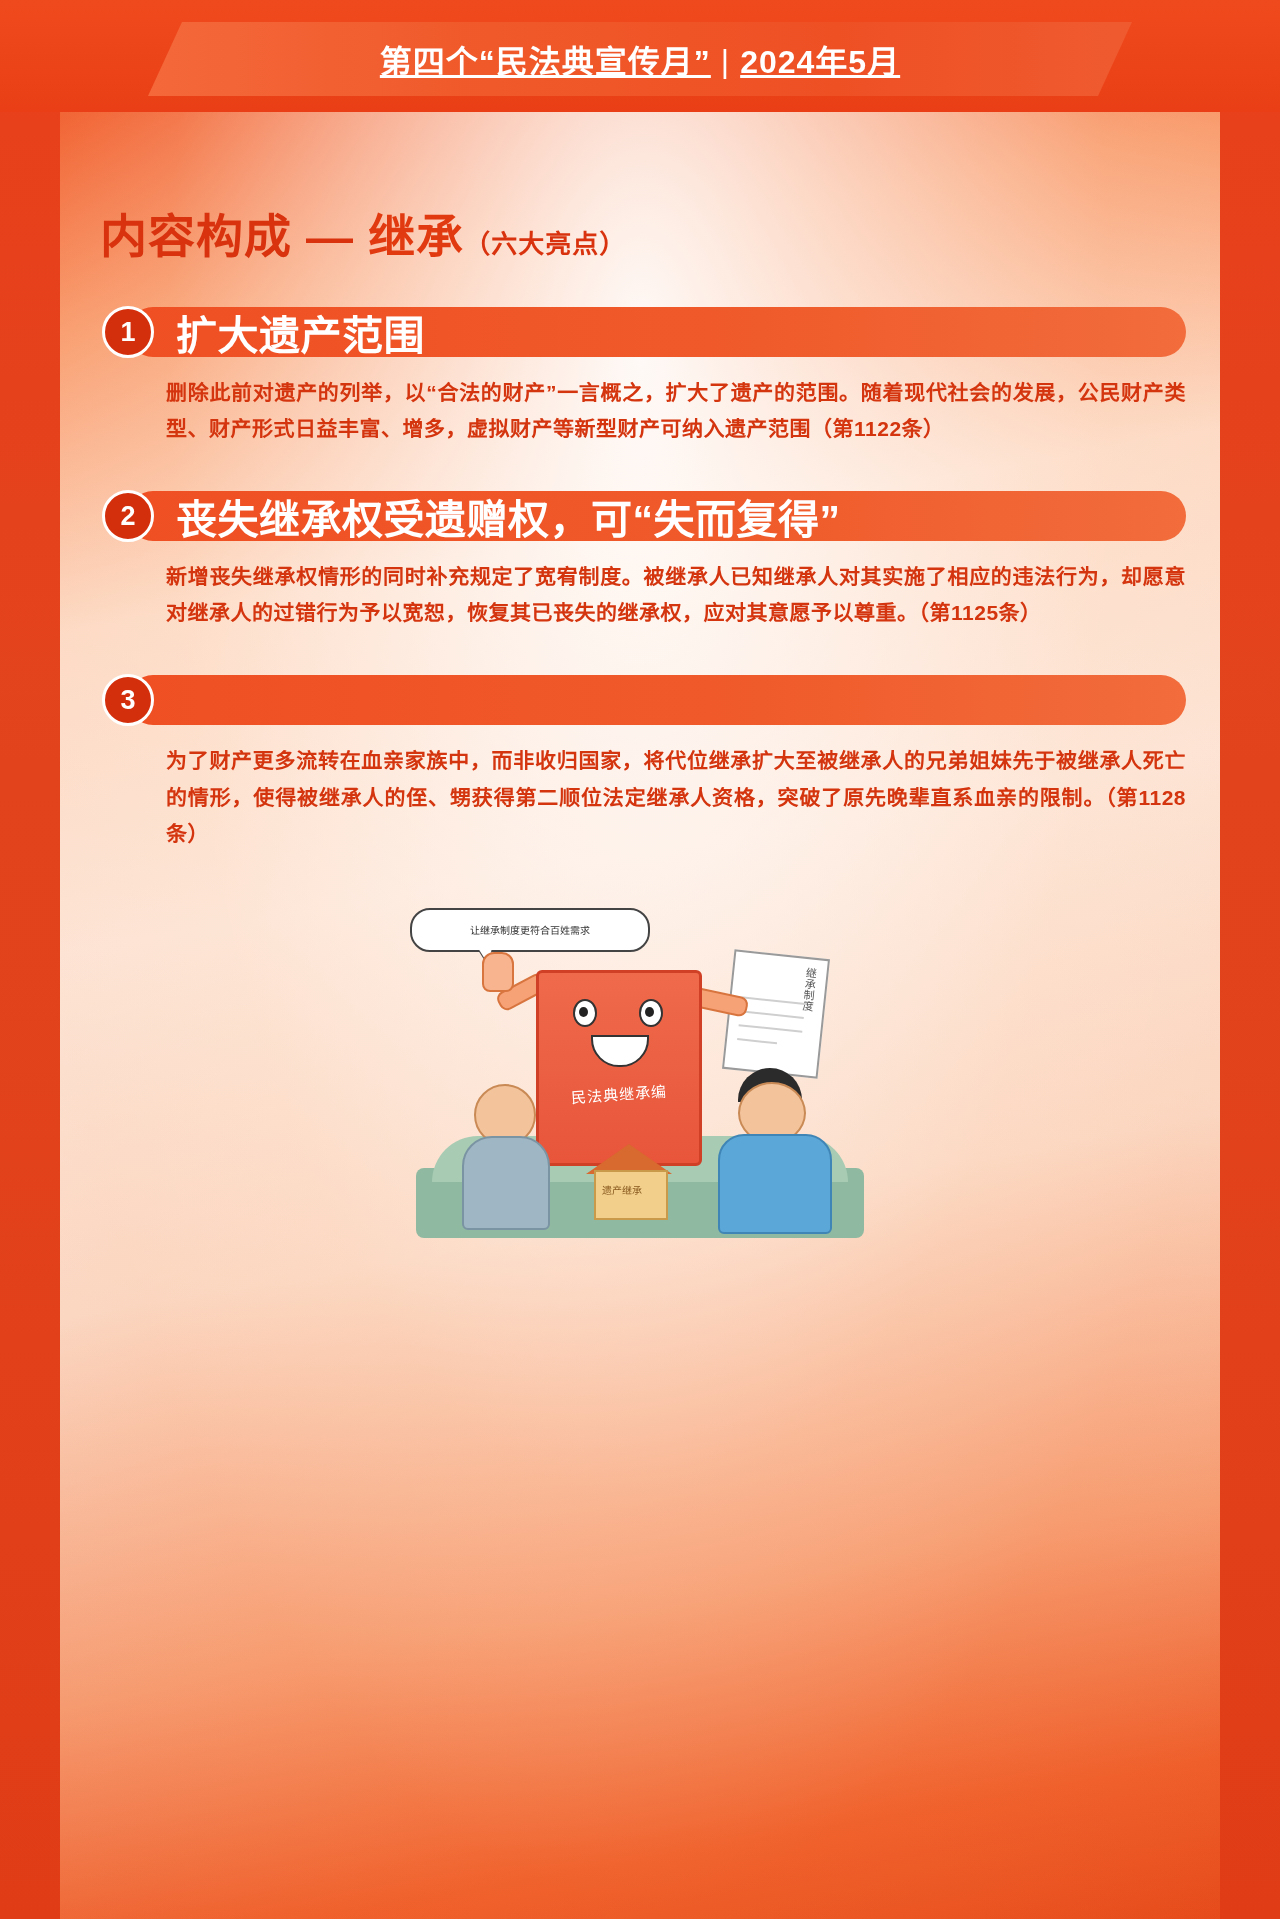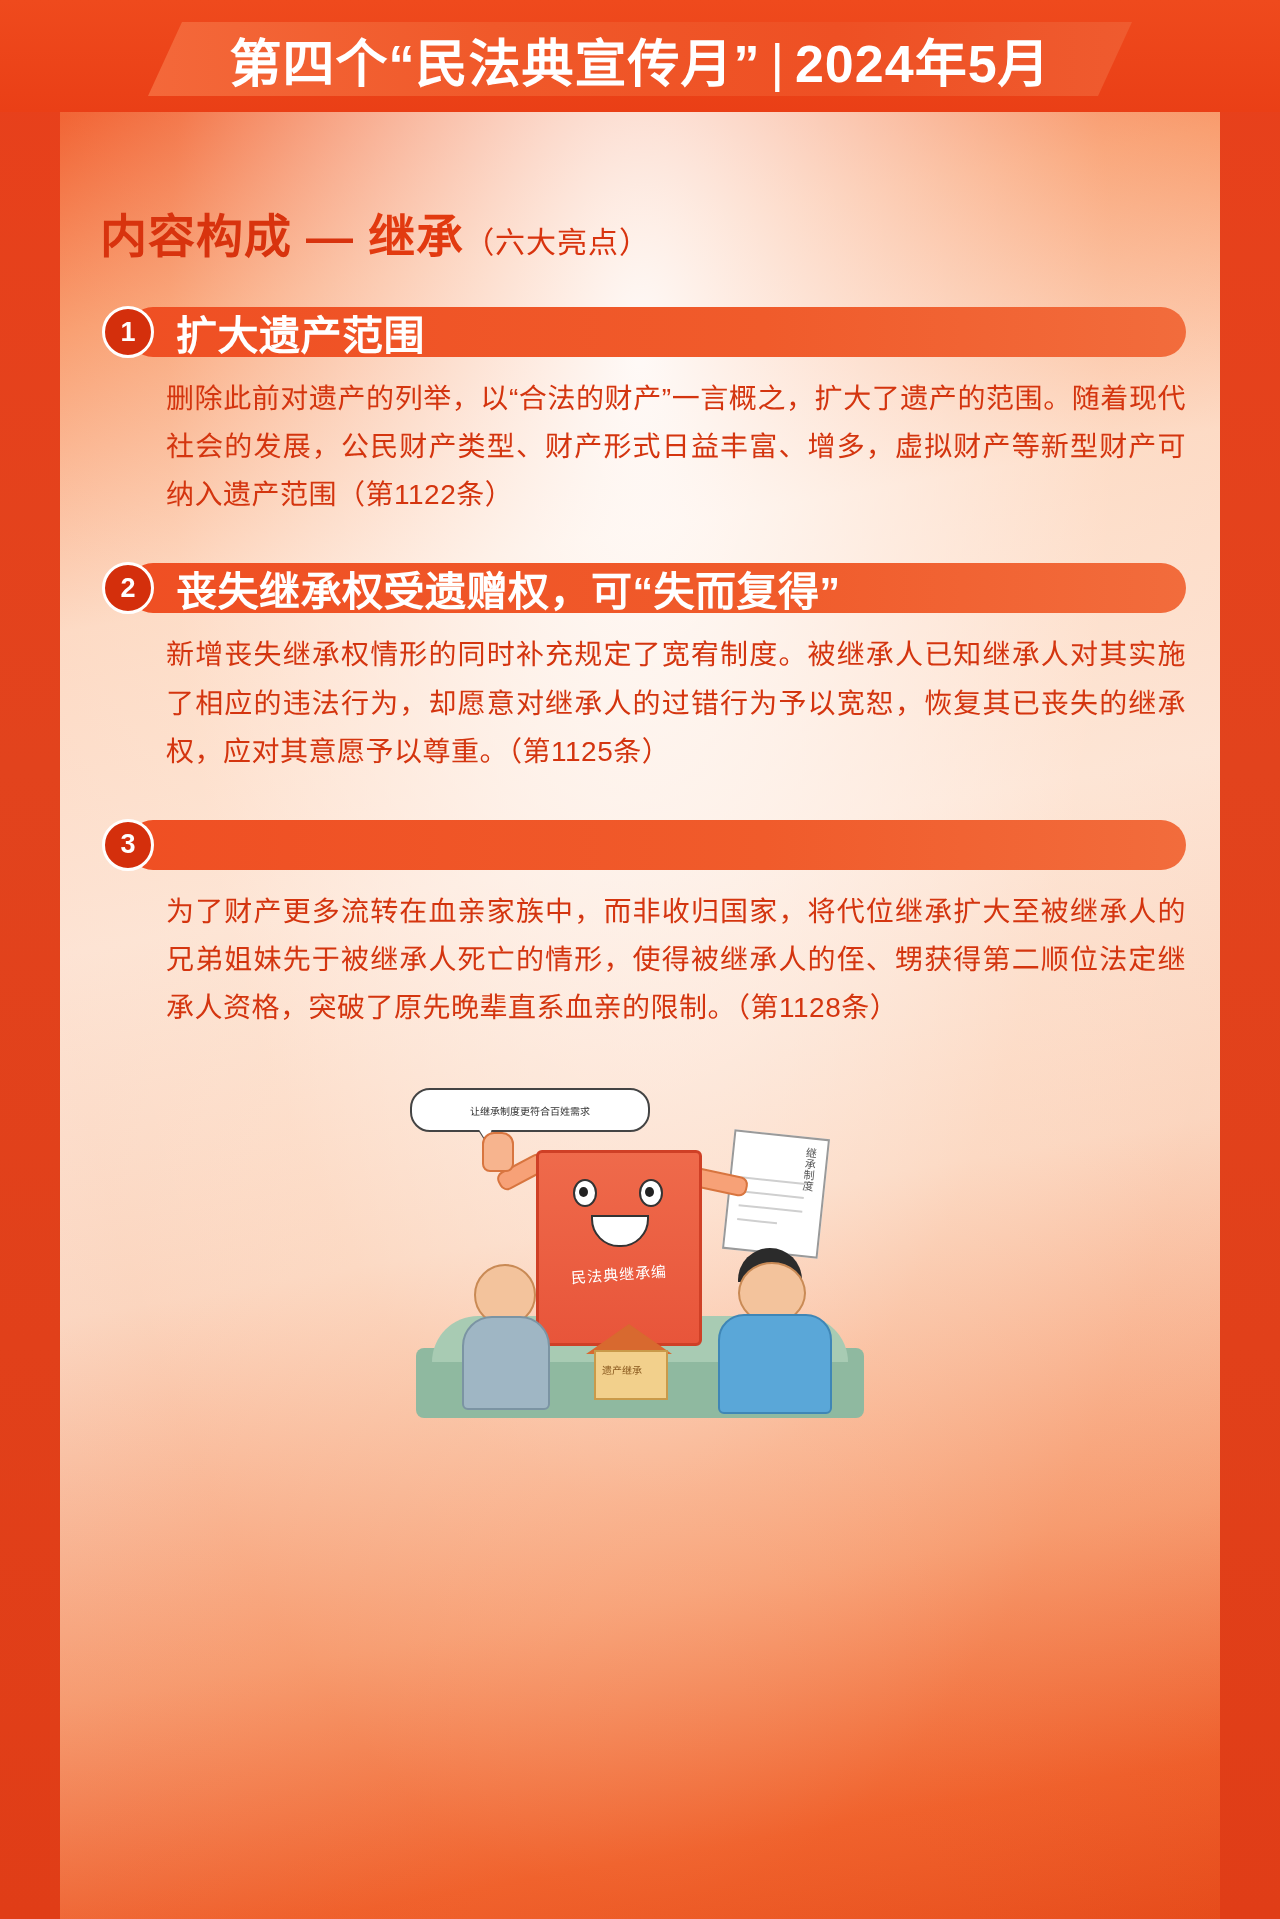--- a/index.html
+++ b/index.html
@@ -56,24 +56,25 @@
     height: 74px;
     background: linear-gradient(90deg, #f4683a 0%, #f0592a 35%, #ee5024 70%, #ef5b2f 100%);
     clip-path: polygon(34px 0, 984px 0, 950px 74px, 0 74px);
     display: flex;
     align-items: center;
     justify-content: center;
     z-index: 3;
   }
   .ribbon-text {
     color: #ffffff;
-    font-size: 52px;
+    font-size: 32px;
     font-weight: bold;
     letter-spacing: 1px;
     white-space: nowrap;
+    text-decoration: underline;
   }
   .ribbon-sep {
     display: inline-block;
     margin: 0 10px;
     font-weight: normal;
     transform: translateY(-1px);
   }
 
   .content {
     position: absolute;
@@ -89,22 +90,22 @@
     font-size: 47px;
     color: #d8330e;
     font-weight: bold;
     letter-spacing: 1px;
     white-space: nowrap;
   }
   .section-title .accent {
     color: #e23a10;
   }
   .section-title .sub {
-    font-size: 30px;
-    font-weight: normal;
+    font-size: 26px;
+    font-weight: bold;
     color: #d8330e;
   }
 
   .item {
     margin: 0 34px 0 42px;
   }
   .item + .item { margin-top: 44px; }
 
   .item-head {
     position: relative;
@@ -146,24 +147,25 @@
     color: #ffffff;
     font-size: 41px;
     font-weight: bold;
     letter-spacing: 0.5px;
     white-space: nowrap;
   }
 
   .item-body {
     margin: 18px 0 0 64px;
     color: #d4350f;
-    font-size: 28px;
+    font-size: 21px;
     line-height: 1.72;
     text-align: justify;
     letter-spacing: 0.5px;
+    font-weight: bold;
   }
 
   
   .illustration {
     position: relative;
     margin: 56px auto 0;
     width: 460px;
     height: 330px;
   }
   .bubble {

